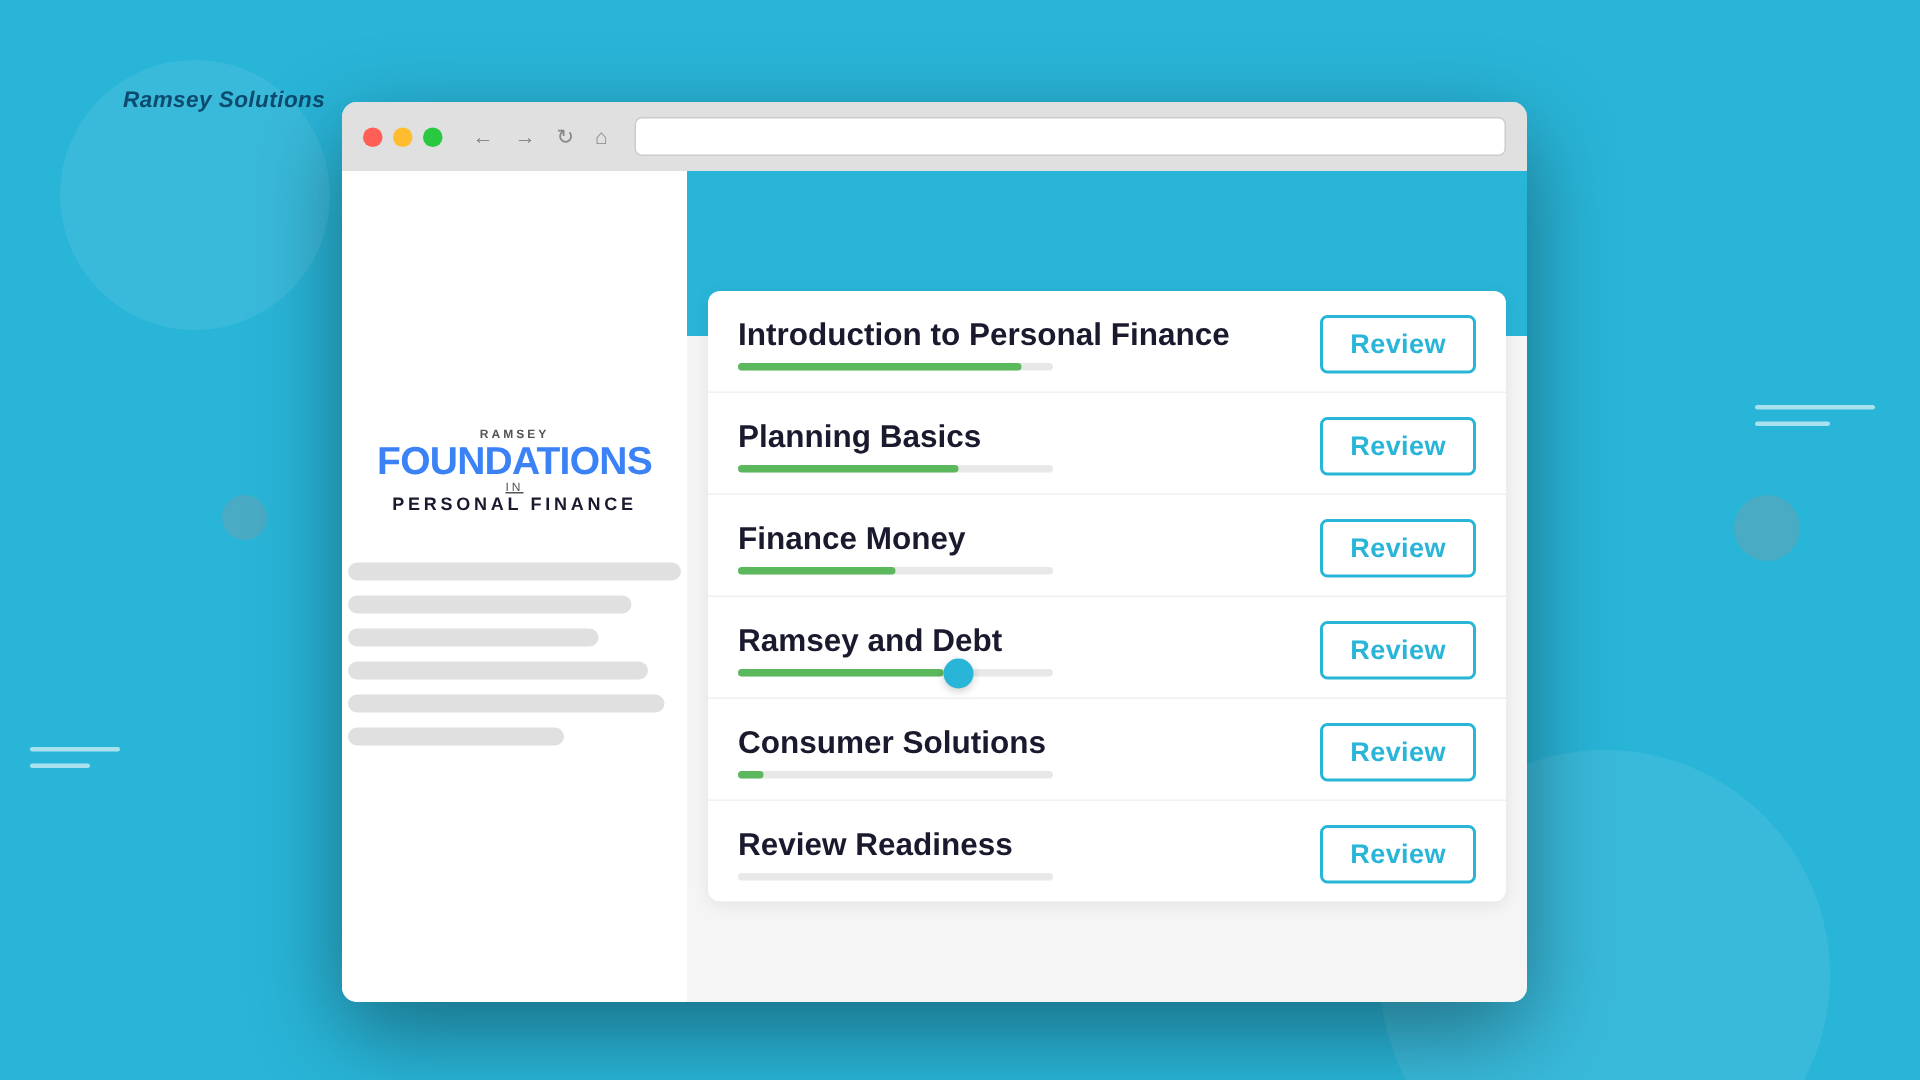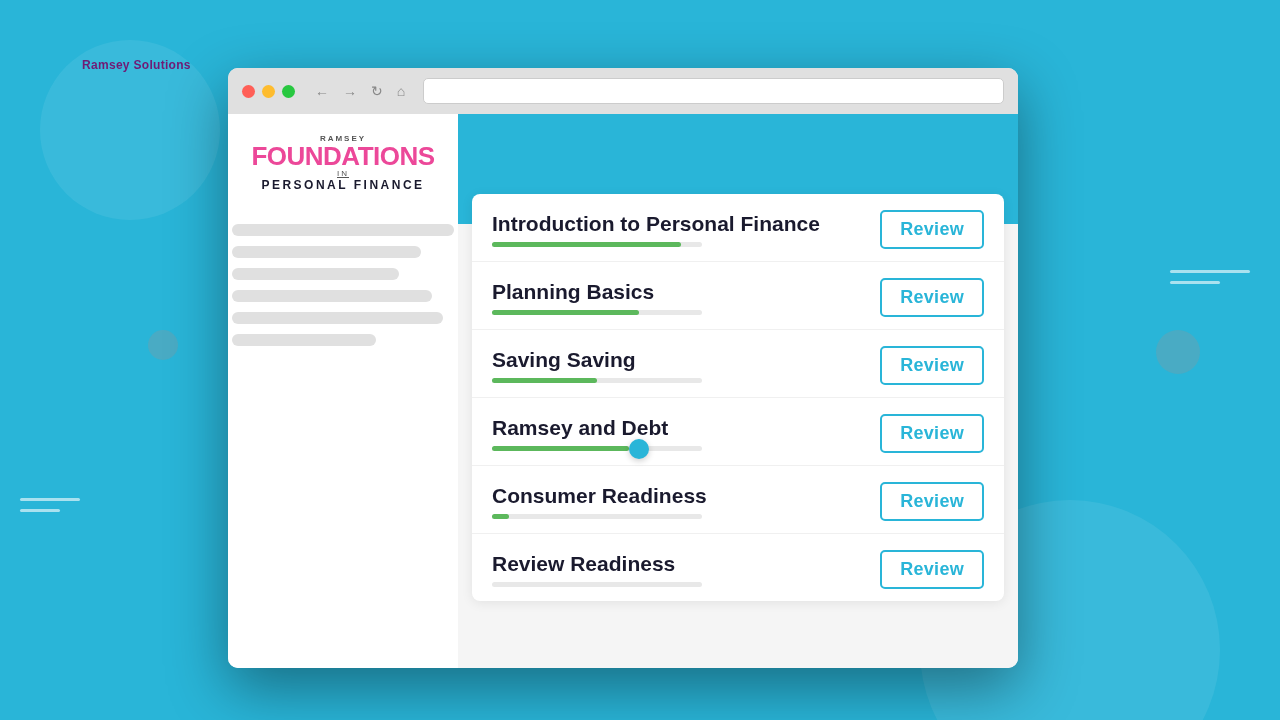--- a/index.html
+++ b/index.html
@@ -25,24 +25,25 @@
       position: absolute;
       border-radius: 50%;
       background: rgba(255,255,255,0.08);
     }
 
     
     .app-label {
       position: absolute;
       top: 58px;
       left: 82px;
-      color: #701a75;
-      font-size: 12px;
+      color: #0c4a6e;
+      font-size: 15px;
       font-weight: 600;
       letter-spacing: 0.3px;
+      font-style: italic;
     }
 
     
     .browser-window {
       position: absolute;
       top: 68px;
       left: 228px;
       width: 790px;
       height: 600px;
       background: #f0f0f0;
@@ -107,40 +108,41 @@
 
     
     .sidebar {
       width: 230px;
       background: white;
       flex-shrink: 0;
       padding: 20px 4px;
       display: flex;
       flex-direction: column;
       gap: 14px;
+      justify-content: center;
     }
 
     .logo-area {
       margin-bottom: 8px;
       text-align: center;
     }
 
     .logo-ramsey {
       font-size: 8px;
       letter-spacing: 2px;
       color: #555;
       font-weight: 700;
       text-transform: uppercase;
       display: block;
     }
 
     .logo-foundations {
       font-size: 26px;
       font-weight: 900;
-      color: #ec4899;
+      color: #3b82f6;
       line-height: 1;
       letter-spacing: -0.5px;
       display: block;
     }
 
     .logo-in {
       font-size: 8px;
       letter-spacing: 2px;
       color: #555;
       text-transform: uppercase;
@@ -391,42 +393,42 @@
             <div class="course-title">Planning Basics</div>
             <div class="progress-track">
               <div class="progress-fill" style="width:70%"></div>
             </div>
           </div>
           <button class="review-btn">Review</button>
         </div>
 
         <div class="course-item">
           <div class="course-left">
-            <div class="course-title">Saving Saving</div>
+            <div class="course-title">Finance Money</div>
             <div class="progress-track">
               <div class="progress-fill" style="width:50%"></div>
             </div>
           </div>
           <button class="review-btn">Review</button>
         </div>
 
         <div class="course-item">
           <div class="course-left">
             <div class="course-title">Ramsey and Debt</div>
             <div class="progress-track">
               <div class="progress-fill" style="width:65%"></div>
               <div class="progress-dot" style="left:calc(65% + 0px)"></div>
             </div>
           </div>
           <button class="review-btn">Review</button>
         </div>
 
         <div class="course-item">
           <div class="course-left">
-            <div class="course-title">Consumer Readiness</div>
+            <div class="course-title">Consumer Solutions</div>
             <div class="progress-track">
               <div class="progress-fill" style="width:8%"></div>
             </div>
           </div>
           <button class="review-btn">Review</button>
         </div>
 
         <div class="course-item">
           <div class="course-left">
             <div class="course-title">Review Readiness</div>

